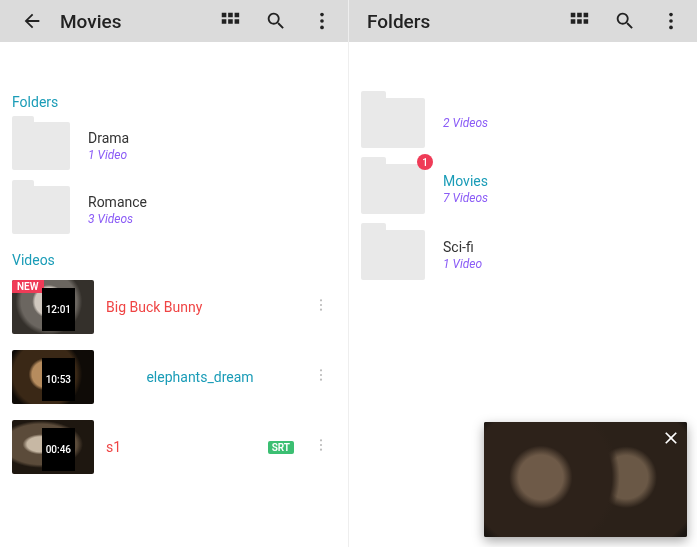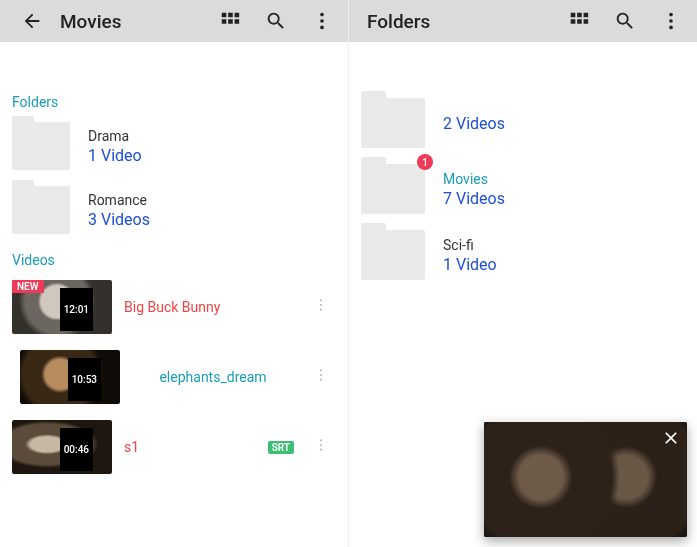--- a/index.html
+++ b/index.html
@@ -15,39 +15,39 @@
   .section-title { color: #1a9cb7; font-size: 14px; padding: 14px 12px 4px; font-weight: 400; }
   .section-title.videos { padding-top: 10px; }
   .folder-row { display: flex; align-items: center; padding: 8px 12px; gap: 18px; cursor: pointer; }
   .folder-thumb { width: 58px; height: 48px; background: #e9e9e9; border-radius: 2px; position: relative; }
   .folder-thumb::before { content:""; position:absolute; top:-6px; left:0; width:22px; height:8px; background:#e9e9e9; border-radius:2px 2px 0 0; }
   .folder-thumb.lg { width: 64px; height: 50px; }
   .folder-thumb.lg::before { width:25px; height:9px; top:-7px; }
   .folder-info { flex: 1; display: flex; flex-direction: column; gap: 2px; }
   .folder-name { font-size: 14px; color: #333; }
   .folder-name.highlight { color: #1a9cb7; }
-  .folder-sub { font-size: 16px; color: #1d4ed8; }
+  .folder-sub { font-size: 12px; color: #8b5cf6; font-style: italic; }
   .badge-wrap { position: relative; }
   .badge { position: absolute; top: -10px; right: -8px; background: #ef3b57; color: #fff; font-size: 10px; width: 16px; height: 16px; border-radius: 50%; display:flex; align-items:center; justify-content:center; font-weight:500; }
   .video-row { display: flex; align-items: center; padding: 8px 12px 8px 12px; gap: 12px; cursor: pointer; position: relative; }
-  .video-thumb { width: 100px; height: 54px; border-radius: 2px; position: relative; overflow: hidden; text-align: center; }
+  .video-thumb { width: 82px; height: 54px; border-radius: 2px; position: relative; overflow: hidden; text-align: center; }
   .new-tag { position:absolute; top:0; left:0; background:#ef3b57; color:#fff; font-size:10px; padding:1px 5px; font-weight:600; }
   .duration { position:absolute; bottom:3px; right:19px; background:#000; color:#fff; font-size:10px; padding:16px 4px; border-radius:0; font-weight:500; }
   .video-title { font-size: 14px; color:#ef4444; flex:1; }
   .video-title.highlight { color:#1a9cb7;text-align:center; }
   .row-menu { width:30px; color:#bbb; text-align:center; }
   .row-menu svg { width:16px; height:16px; fill:#bbb; }
   .srt-tag { background:#3bbf72; color:#fff; font-size:10px; padding:1px 4px; border-radius:2px; font-weight:600; margin-left:2px; display:inline-block; vertical-align:middle; }
   .title-wrap { flex:1; display:flex; align-items:center; gap:6px; }
   .pip { position:absolute; bottom:10px; right:10px; width:203px; height:115px; background:#2a2520; border-radius:2px; box-shadow:0 4px 12px rgba(0,0,0,.35); overflow:hidden; cursor:pointer; }
   .pip-close { position:absolute; top:6px; right:6px; color:#fff; cursor:pointer; z-index:2; }
   .pip-close svg { width:20px; height:20px; fill:#fff; }
   
   .th1 { background: radial-gradient(circle at 45% 40%, #d0c8bf 0 25%, #6b6660 30% 50%, #34302b 60% 100%); }
-  .th2 { background: radial-gradient(circle at 40% 45%, #b68c5e 0 22%, #3a2816 28% 55%, #0f0b07 65% 100%); margin-left: 8px; }
+  .th2 { background: radial-gradient(circle at 40% 45%, #b68c5e 0 22%, #3a2816 28% 55%, #0f0b07 65% 100%); }
   .th3 { background: radial-gradient(ellipse at 35% 45%, #c7b8a4 0 18%, #5b4b3a 24% 48%, #1e1710 56% 100%); }
   .pip-img { position:absolute; inset:0; background: radial-gradient(circle at 28% 48%, #6e5a48 0 14%, #2d221a 20% 45%, transparent 50%), radial-gradient(circle at 70% 48%, #6a5846 0 14%, #2b2119 20% 48%, transparent 52%), linear-gradient(#1b1612,#1b1612); }
 </style>
 </head>
 <body>
 
 <div class="wrap">
 
   <div class="panel">
     <div class="header">

